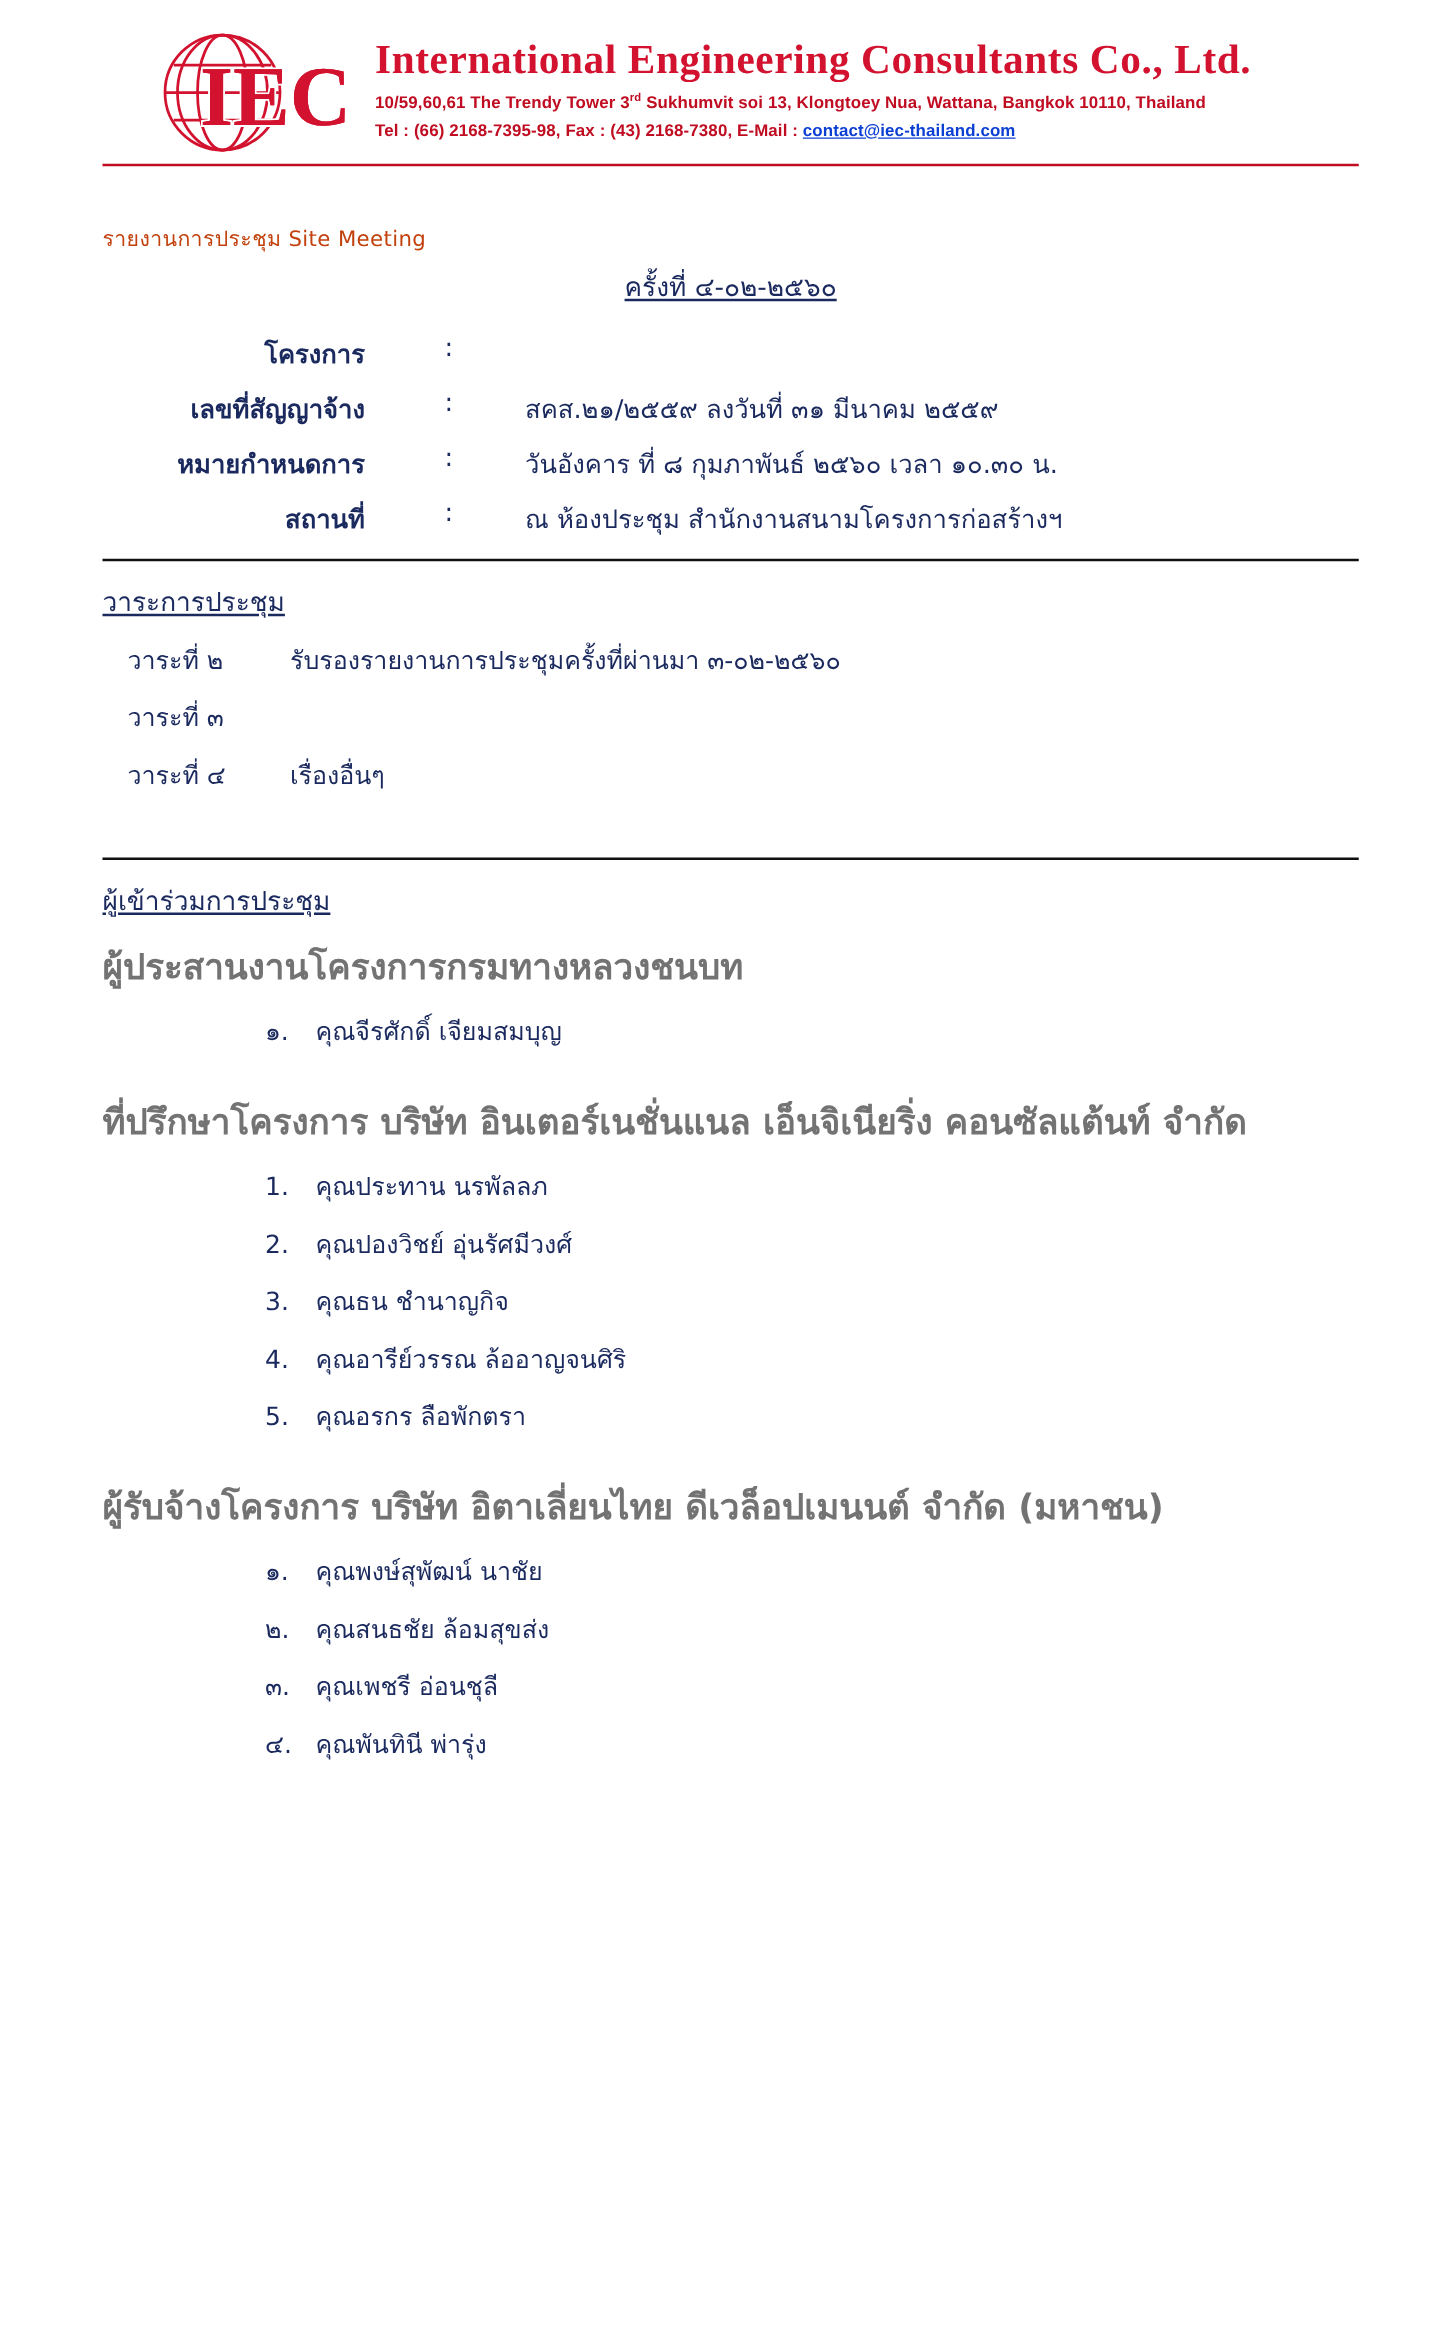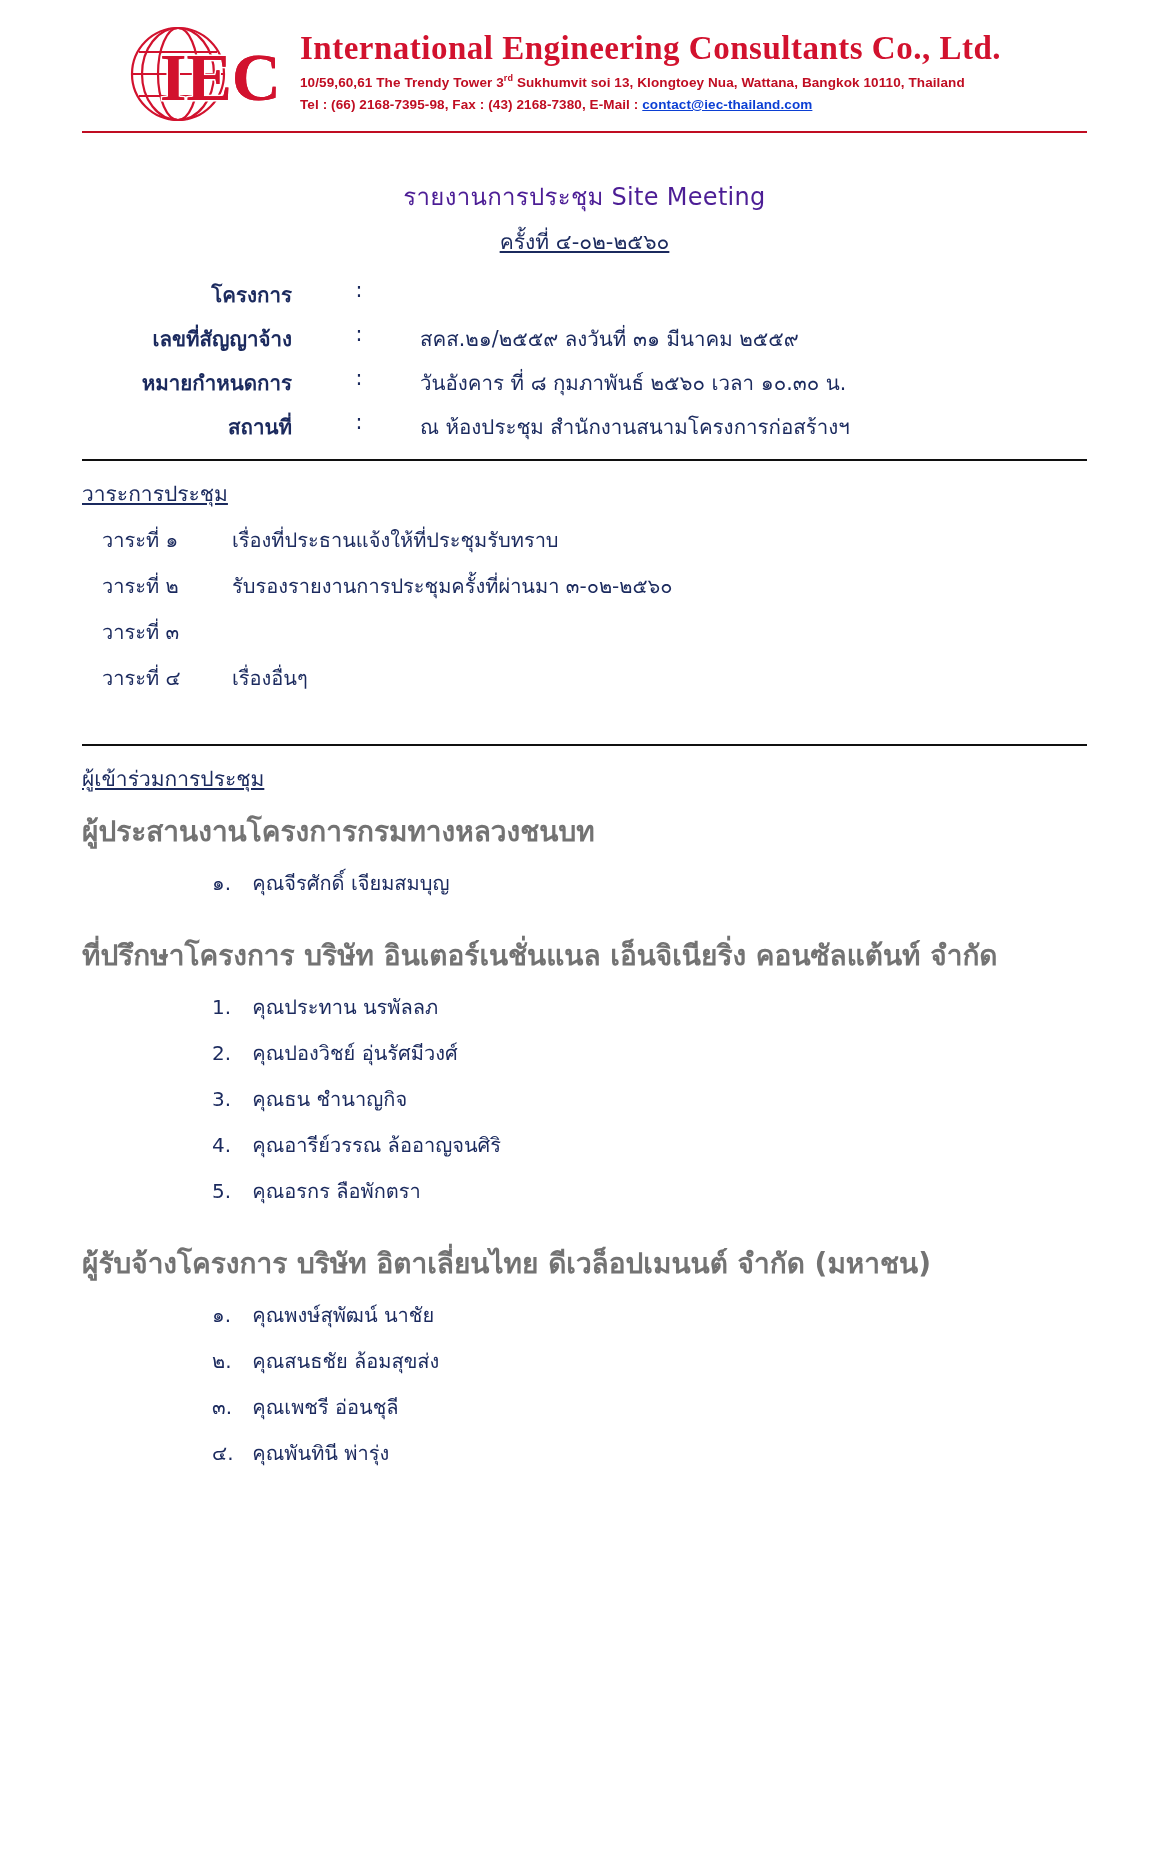--- a/index.html
+++ b/index.html
@@ -64,24 +64,23 @@
     text-decoration: underline;
   }
   .rule-red {
     border: none;
     border-top: 2px solid #c00d22;
     margin: 4px 0 0 0;
   }
 
   
   .doc-title {
-    text-align: center;
     font-family: "DejaVu Sans", sans-serif;
-    font-size: 24px;
-    color: #4c1d95;
+    font-size: 17px;
+    color: #c2410c;
     margin-top: 44px;
     letter-spacing: 0.3px;
   }
   .doc-subtitle {
     text-align: center;
     font-size: 21px;
     color: #1b2a5e;
     margin-top: 9px;
     text-decoration: underline;
   }
@@ -240,24 +239,20 @@
       </div>
     </div>
 
   </div>
 
   <hr class="rule-dark">
 
   <div class="section-head">วาระการประชุม</div>
   <div class="agenda">
     <div class="agenda-row">
-      <div class="agenda-no">วาระที่ ๑</div>
-      <div class="agenda-text">เรื่องที่ประธานแจ้งให้ที่ประชุมรับทราบ</div>
-    </div>
-    <div class="agenda-row">
       <div class="agenda-no">วาระที่ ๒</div>
       <div class="agenda-text">รับรองรายงานการประชุมครั้งที่ผ่านมา ๓-๐๒-๒๕๖๐</div>
     </div>
     <div class="agenda-row">
       <div class="agenda-no">วาระที่ ๓</div>
     </div>
     <div class="agenda-row">
       <div class="agenda-no">วาระที่ ๔</div>
       <div class="agenda-text">เรื่องอื่นๆ</div>
     </div>

